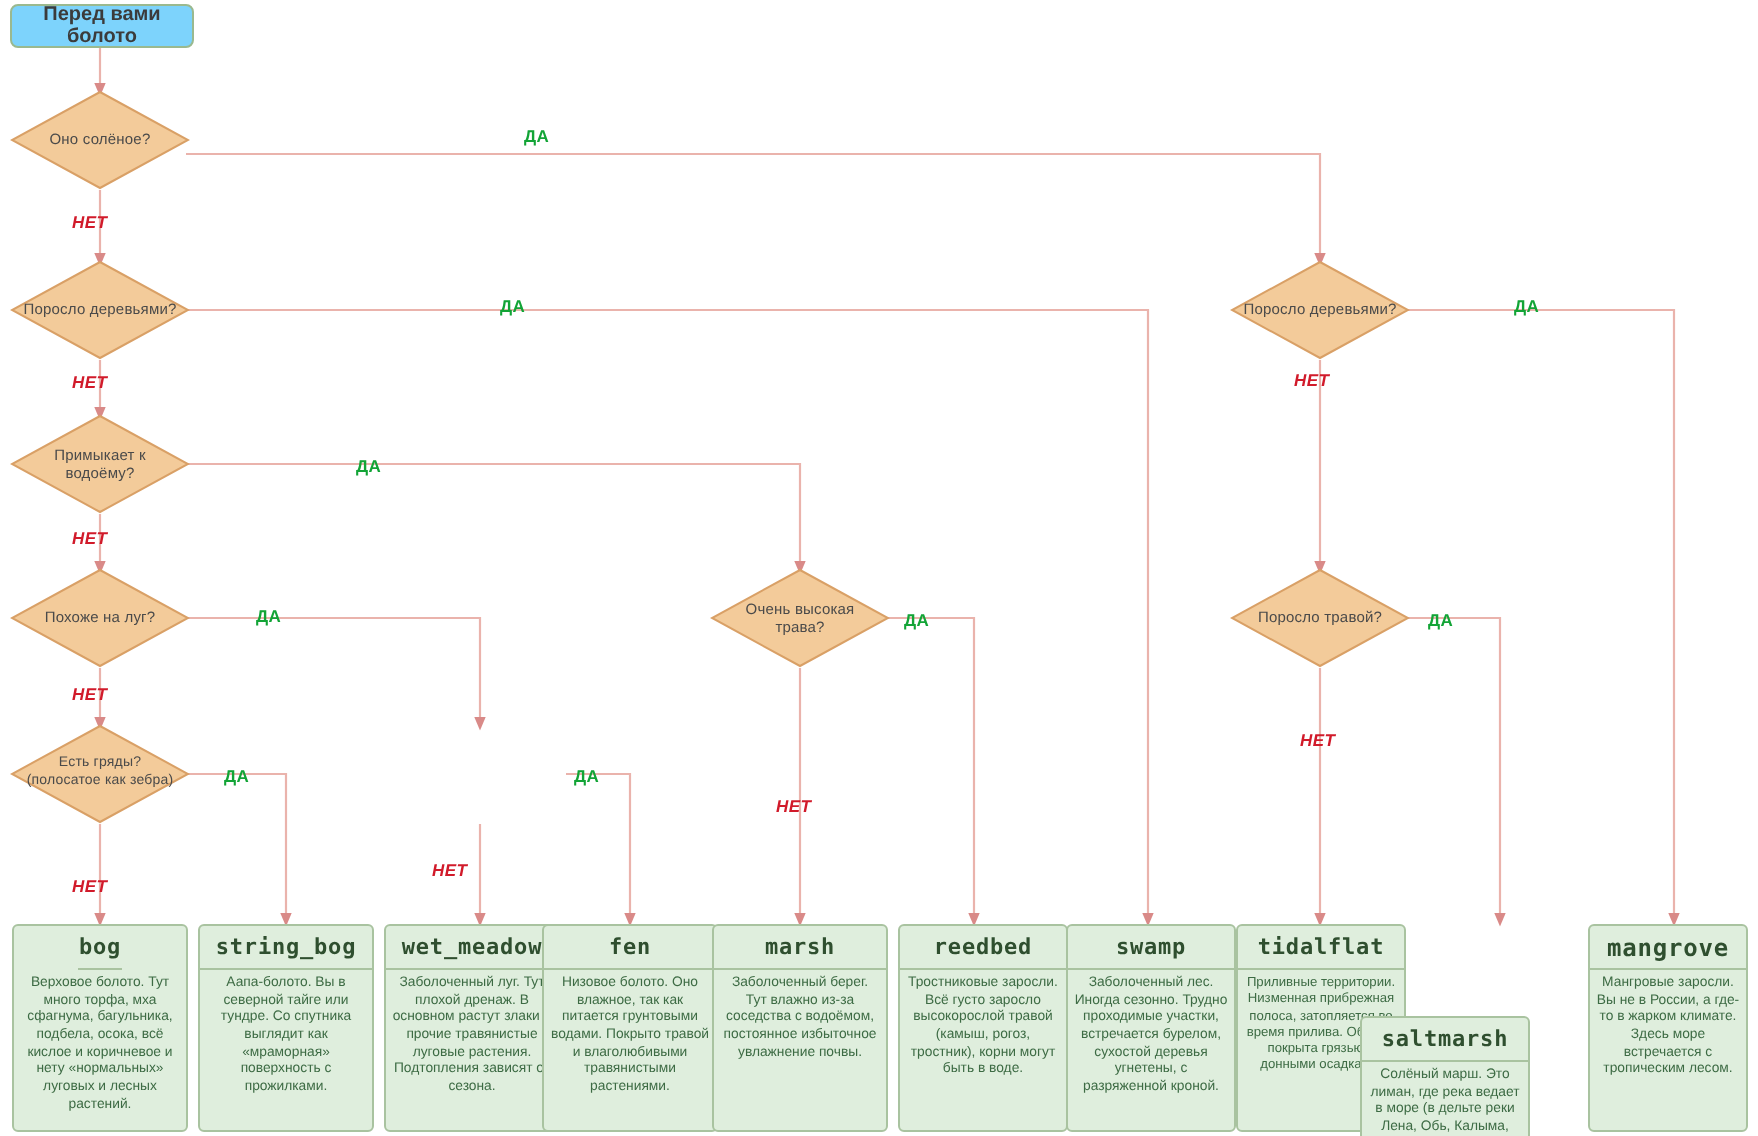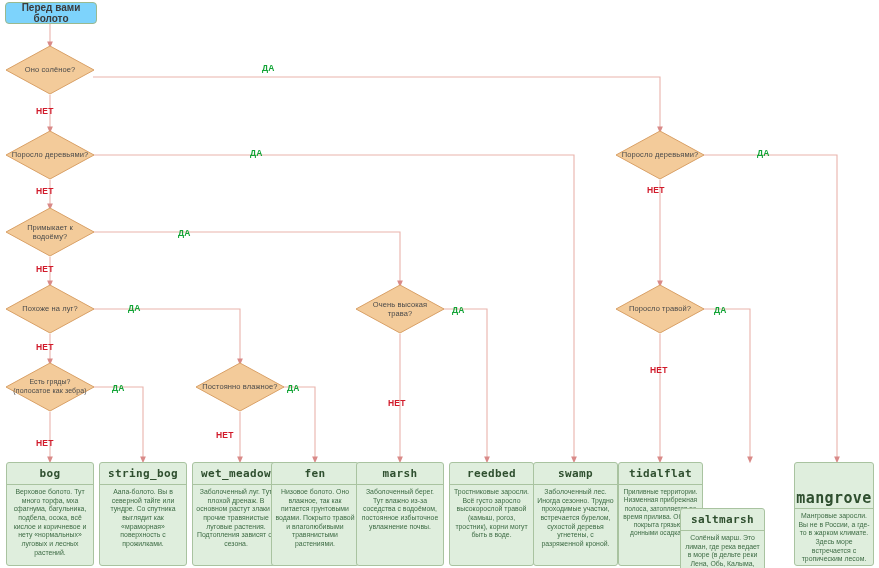--- a/index.html
+++ b/index.html
@@ -49,21 +49,21 @@
   
   .elabel{
     position:absolute;
     font-size:8.5px;
     font-weight:bold;
     letter-spacing:.2px;
     white-space:nowrap;
     text-align:center;
   }
   .elabel.yes{color:#12a436;}
-  .elabel.no{color:#d11a2a;}
+  .elabel.no{color:#d11a2a;font-style:italic;}
 
   
   .card{
     position:absolute;
     top:462px;
     height:104px;
     background:#dfeedd;
     border:1px solid #a9c3a0;
     border-radius:3px;
     box-sizing:border-box;
@@ -176,26 +176,20 @@
     <span class="dlabel">Похоже на луг?</span>
   </div>
 
   <div class="diamond" style="left:5px;top:362px;width:90px;height:50px;">
     <svg class="dshape" viewBox="0 0 90 50" preserveAspectRatio="none">
       <polygon points="45,1 89,25 45,49 1,25" fill="#f3cb9a" stroke="#d9a066" stroke-width="1"></polygon>
     </svg>
     <span class="dlabel" style="font-size:7px;">Есть гряды? (полосатое как зебра)</span>
   </div>
 
-  <div class="diamond" style="left:195px;top:362px;width:90px;height:50px;">
-    <svg class="dshape" viewBox="0 0 90 50" preserveAspectRatio="none">
-      <polygon points="45,1 89,25 45,49 1,25" fill="#f3cb9a" stroke="#d9a066" stroke-width="1"></polygon>
-    </svg>
-    <span class="dlabel">Постоянно влажное?</span>
-  </div>
 
   <div class="diamond" style="left:355px;top:284px;width:90px;height:50px;">
     <svg class="dshape" viewBox="0 0 90 50" preserveAspectRatio="none">
       <polygon points="45,1 89,25 45,49 1,25" fill="#f3cb9a" stroke="#d9a066" stroke-width="1"></polygon>
     </svg>
     <span class="dlabel">Очень высокая трава?</span>
   </div>
 
   <div class="diamond" style="left:615px;top:130px;width:90px;height:50px;">
     <svg class="dshape" viewBox="0 0 90 50" preserveAspectRatio="none">
@@ -231,21 +225,21 @@
 
   <div class="elabel no" style="left:388px;top:398px;">НЕТ</div>
   <div class="elabel yes" style="left:452px;top:305px;">ДА</div>
 
   <div class="elabel no" style="left:647px;top:185px;">НЕТ</div>
   <div class="elabel yes" style="left:757px;top:148px;">ДА</div>
 
   <div class="elabel no" style="left:650px;top:365px;">НЕТ</div>
   <div class="elabel yes" style="left:714px;top:305px;">ДА</div>
 
-  <div class="card" style="left:6px;width:88px;">
+  <div class="card" style="left:6px;width:88px;align-items:center;">
     <div class="chead">bog</div>
     <div class="cbody">Верховое болото. Тут много торфа, мха сфагнума, багульника, подбела, осока, всё кислое и коричневое и нету «нормальных» луговых и лесных растений.</div>
   </div>
 
   <div class="card" style="left:99px;width:88px;">
     <div class="chead">string_bog</div>
     <div class="cbody">Аапа-болото. Вы в северной тайге или тундре. Со спутника выглядит как «мраморная» поверхность с прожилками.</div>
   </div>
 
   <div class="card" style="left:192px;width:88px;">
@@ -277,17 +271,17 @@
     <div class="chead">tidalflat</div>
     <div class="cbody" style="font-size:6.6px;">Приливные территории. Низменная прибрежная полоса, затопляется во время прилива. Обычно покрыта грязью и донными осадками.</div>
   </div>
 
   <div class="card" style="left:680px;width:85px;margin-top:46px;">
     <div class="chead">saltmarsh</div>
     <div class="cbody">Солёный марш. Это лиман, где река ведает в море (в дельте реки Лена, Обь, Калыма, Амур и пр.).</div>
   </div>
 
   <div class="card" style="left:794px;width:80px;">
-    <div class="chead" style="font-size:15px;margin-top:24px;">mangrove</div>
+    <div class="chead" style="font-size:12px;">mangrove</div>
     <div class="cbody">Мангровые заросли. Вы не в России, а где-то в жарком климате. Здесь море встречается с тропическим лесом.</div>
   </div>
 
 </div>
 
 </body></html>

